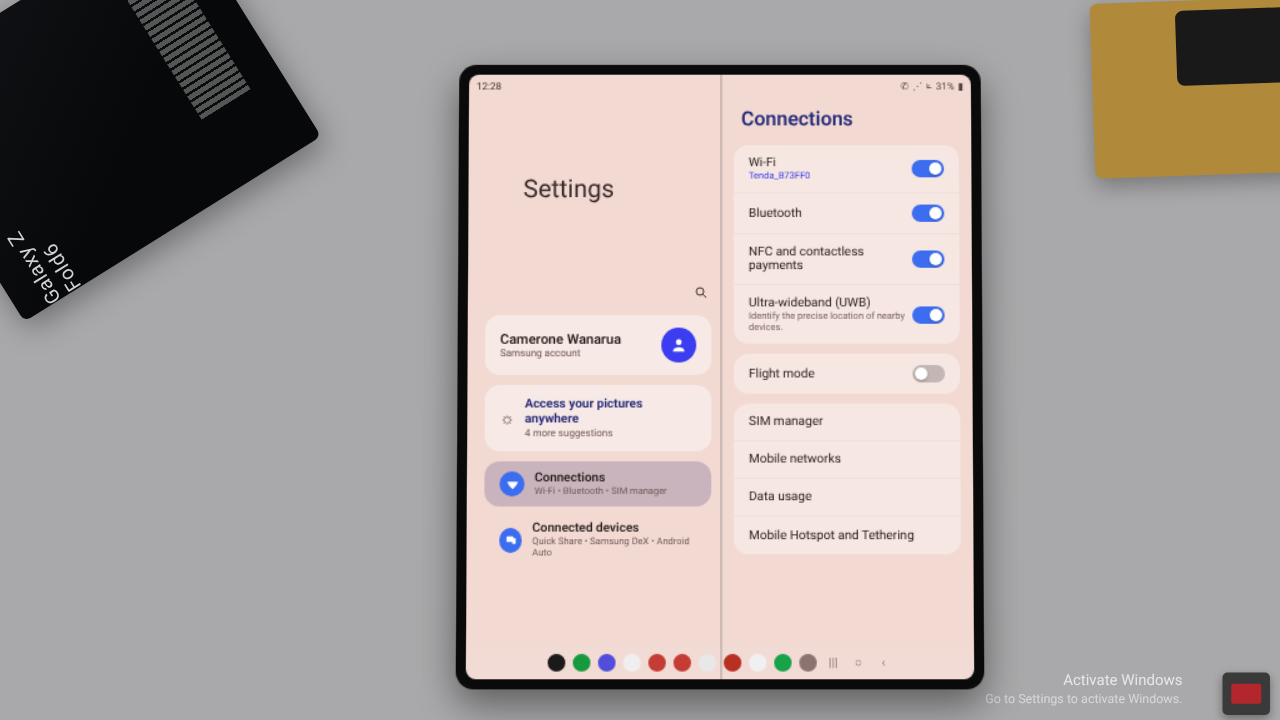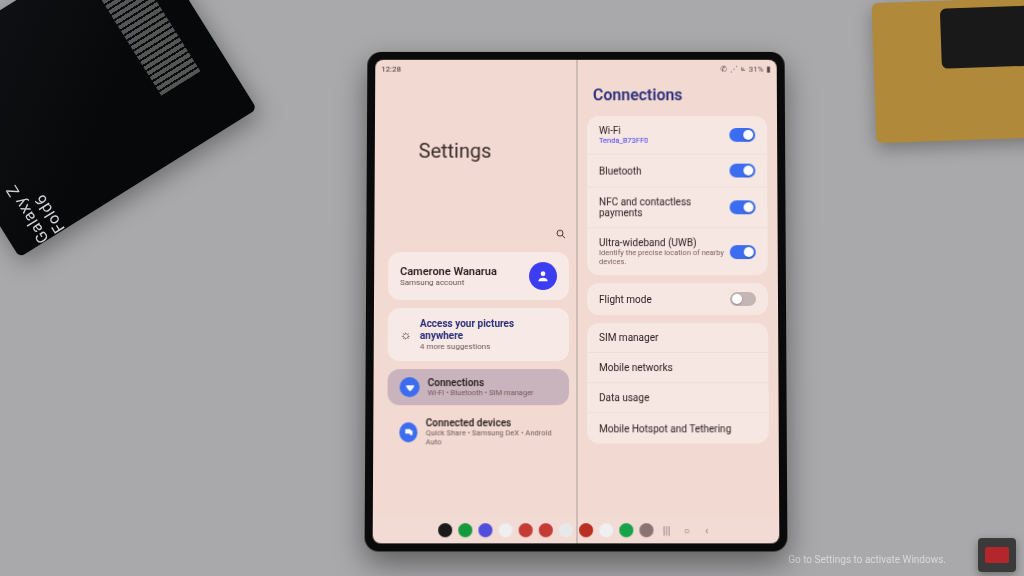--- a/index.html
+++ b/index.html
@@ -184,20 +184,21 @@
 
 <div class="box-prop">
   <div class="label">Galaxy Z Fold6</div>
   <div class="barcode"></div>
 </div>
 <div class="yellow-prop">
   <div class="dark-device"></div>
 </div>
 <div class="red-prop"></div>
 <div class="windows-watermark">
+  <div class="t">Activate Windows</div>
   <div>Go to Settings to activate Windows.</div>
 </div>
 
 <div class="device">
   <div class="fold"></div>
   <div class="screen">
 
     <div class="statusbar">
       <span>12:28</span>
       <div class="right">

